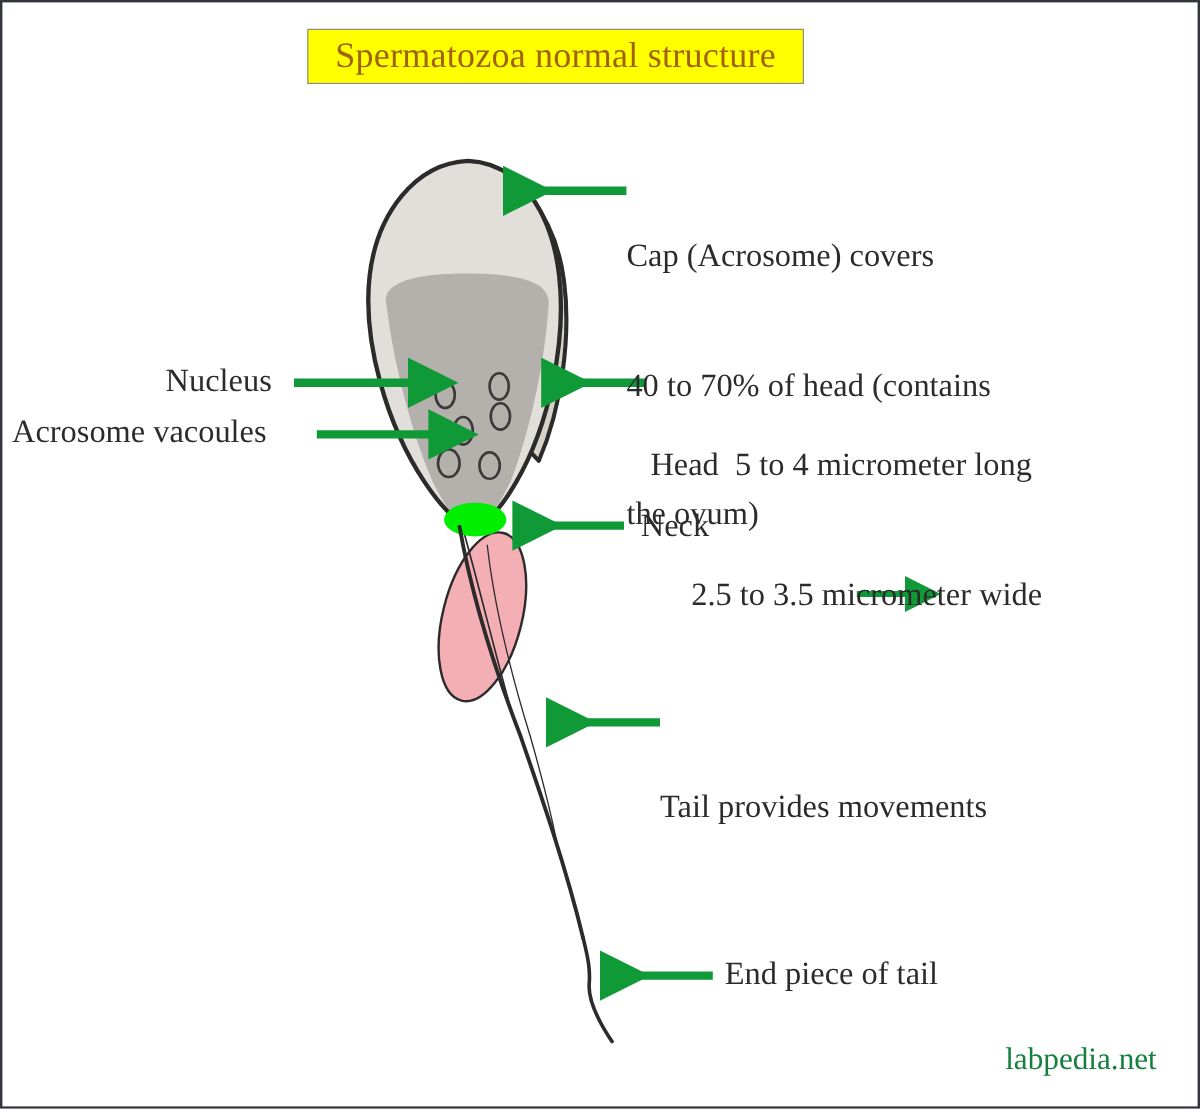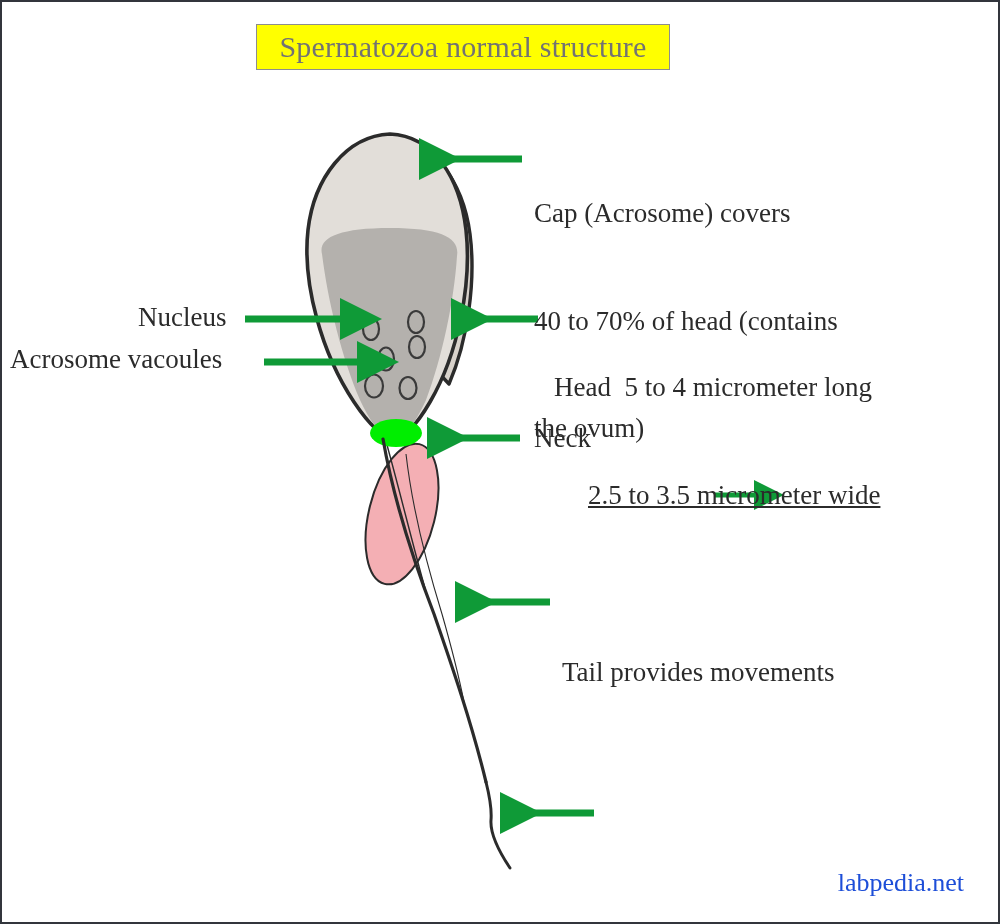--- a/index.html
+++ b/index.html
@@ -42,41 +42,41 @@
     height: 46px;
     background: #ffff00;
     border: 1px solid #8d8d8d;
     box-sizing: border-box;
     display: flex;
     align-items: center;
     justify-content: center;
   }
   #title-text {
     font-size: 30px;
-    color: #737373;
+    color: #a16207;
     letter-spacing: 0.2px;
   }
   #label-acrosome { left: 520px; top: 122px; }
   #label-head     { left: 540px; top: 296px; }
   #label-nucleus  { left: 136px; top: 298px; text-align: right; }
   #label-vacuoles { left: 8px;  top: 340px; }
   #label-neck     { left: 532px; top: 419px; text-align: center; }
   #label-body     { left: 452px; top: 480px; }
   #label-energy   { left: 772px; top: 480px; }
   #label-tail     { left: 548px; top: 581px; }
   #label-endpiece { left: 602px; top: 792px; }
   #watermark {
     position: absolute;
     right: 34px;
     bottom: 24px;
     font-size: 26px;
-    color: #1d4ed8;
-  }
-  .lbl-line { display: block; margin-left: 12px; }
-  .indent-1 { padding-left: 34px; text-decoration: underline; }
+    color: #15803d;
+  }
+  .lbl-line { display: block; }
+  .indent-1 { padding-left: 34px; }
   .indent-2 { padding-left: 12px; }
 </style>
 </head>
 <body>
 
 <div id="page">
 
   <svg id="figure-svg" viewBox="0 0 1000 924">
     <defs>
       <marker id="arrowhead-left" markerWidth="6" markerHeight="6" refX="5" refY="3" orient="auto" markerUnits="strokeWidth">
@@ -194,16 +194,17 @@
   <div class="label" id="label-vacuoles">Acrosome vacoules</div>
 
   <div class="label" id="label-neck">Neck</div>
 
 
 
   <div class="label" id="label-tail">
     <span class="lbl-line">Tail provides movements</span>
   </div>
 
+  <div class="label" id="label-endpiece">End piece of tail</div>
 
   <div id="watermark">labpedia.net</div>
 
 </div>
 
 </body></html>

